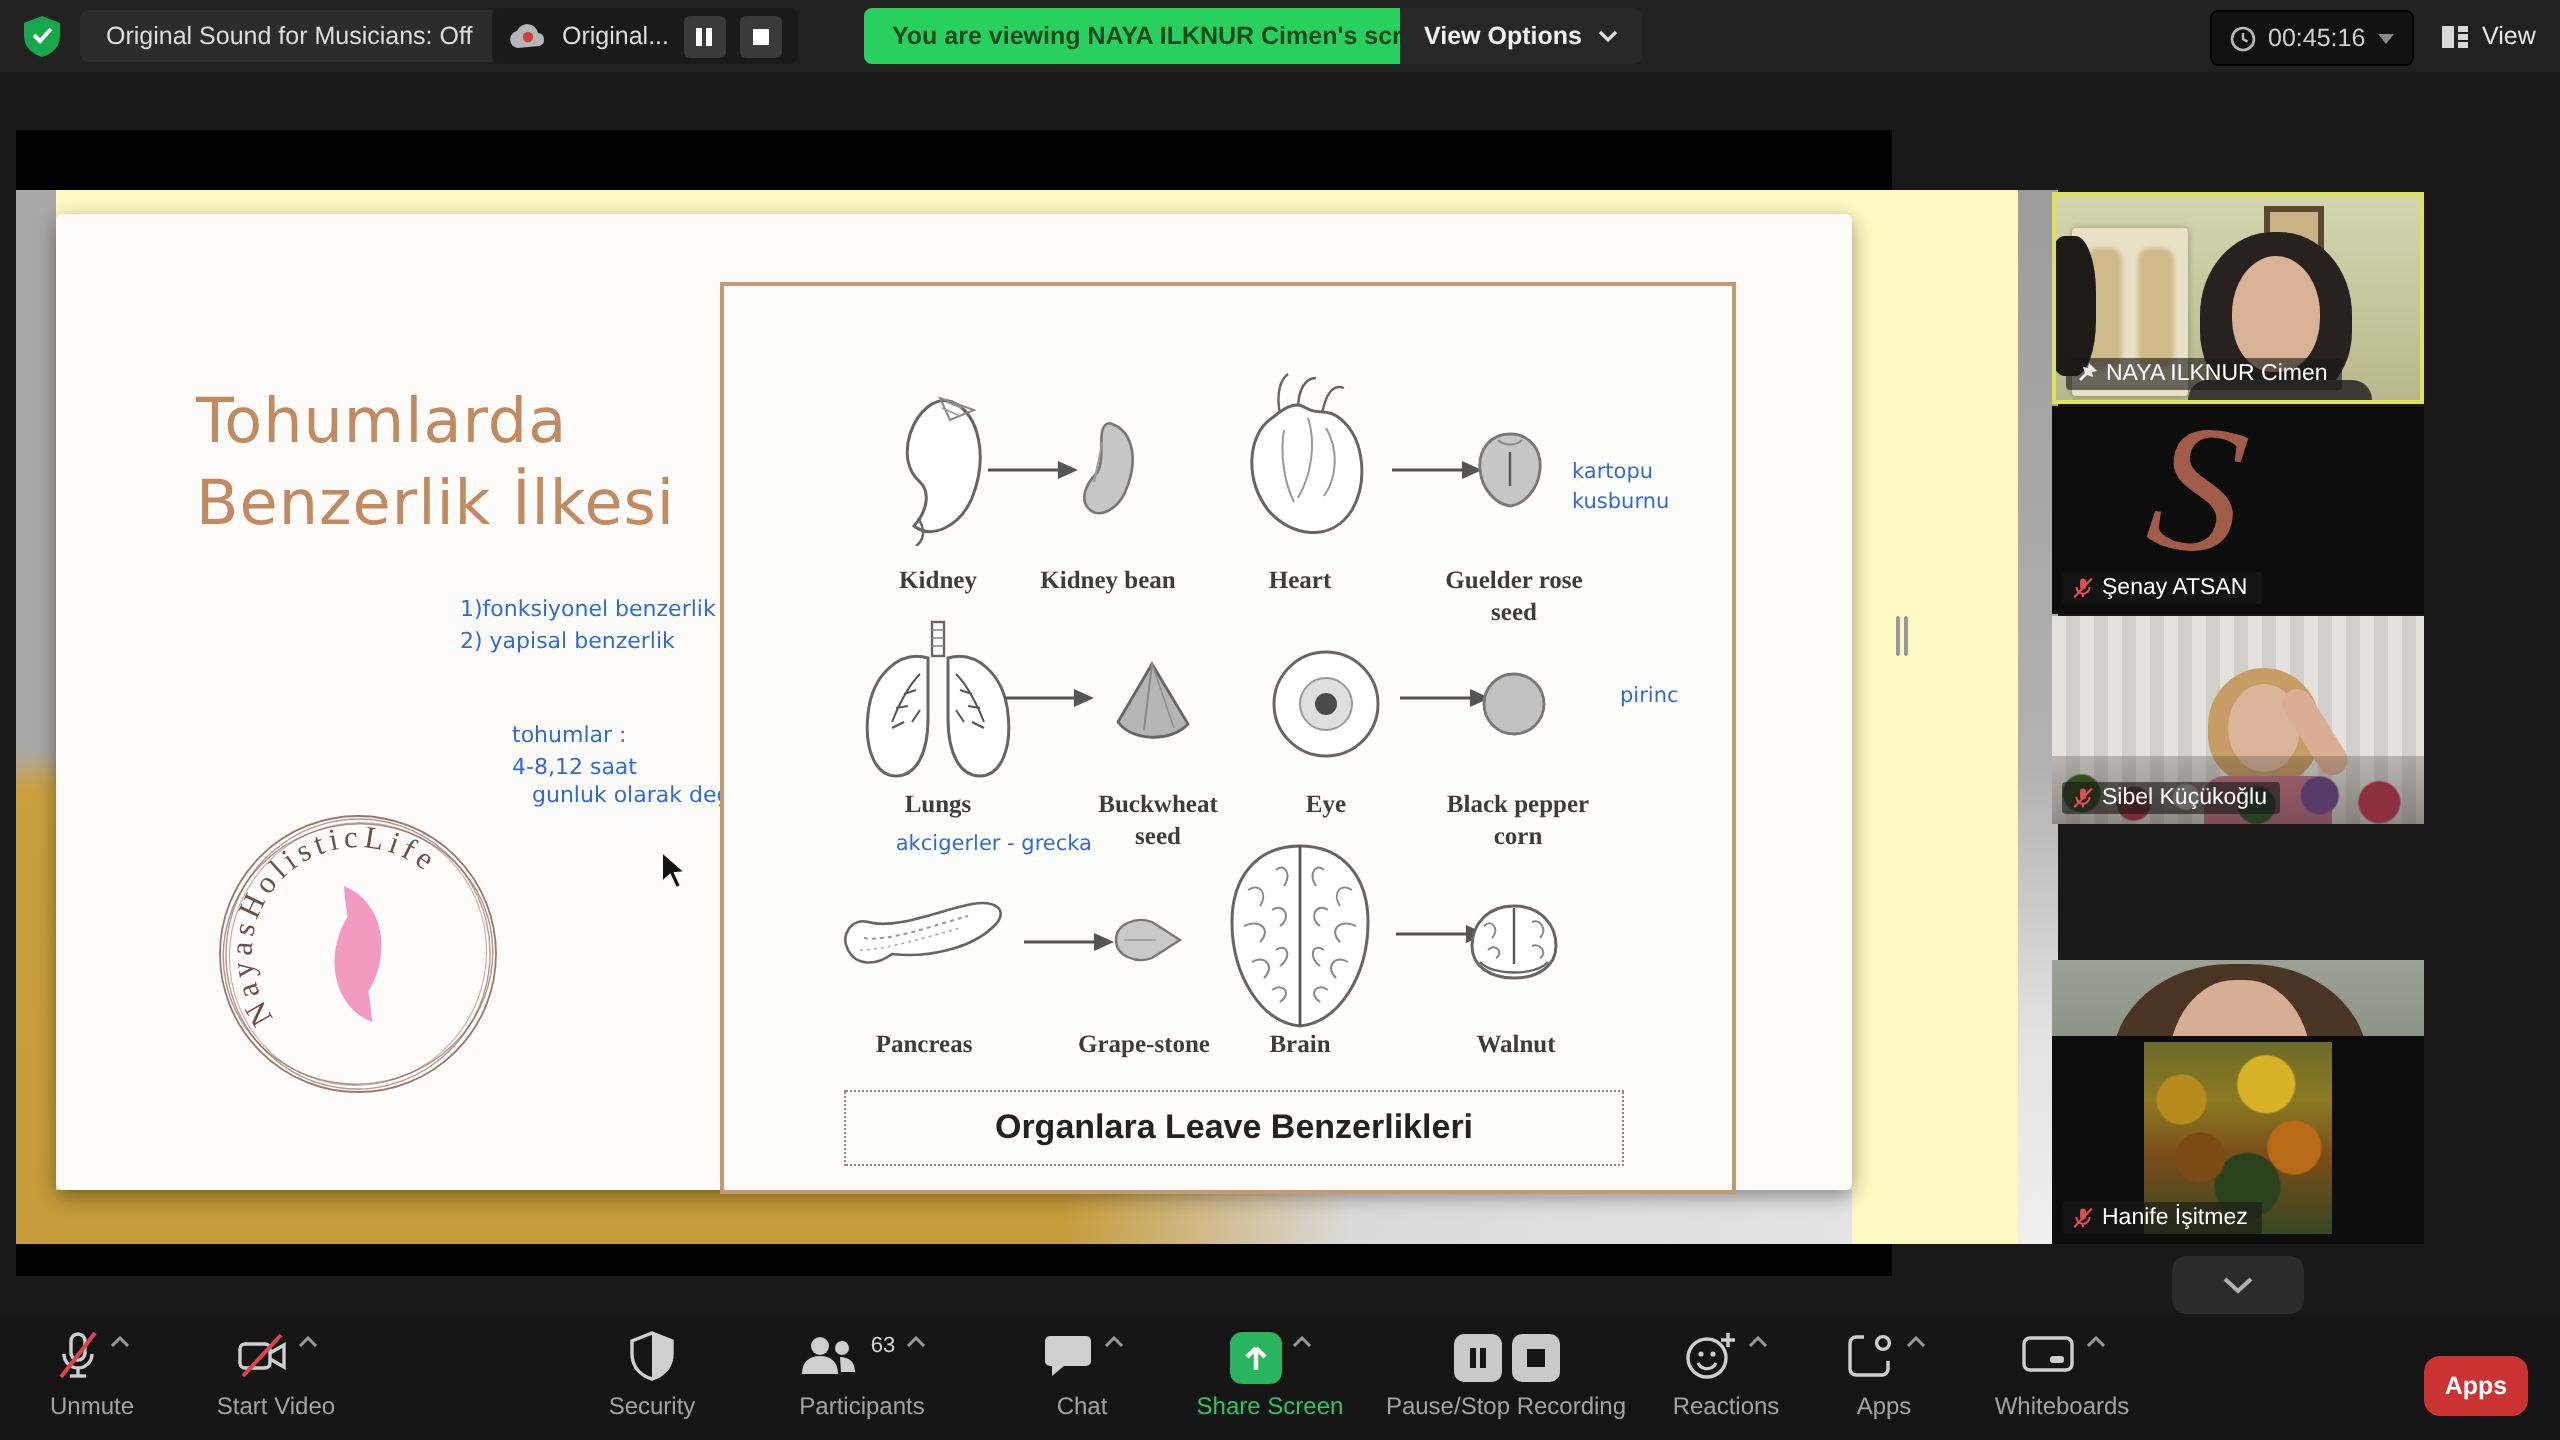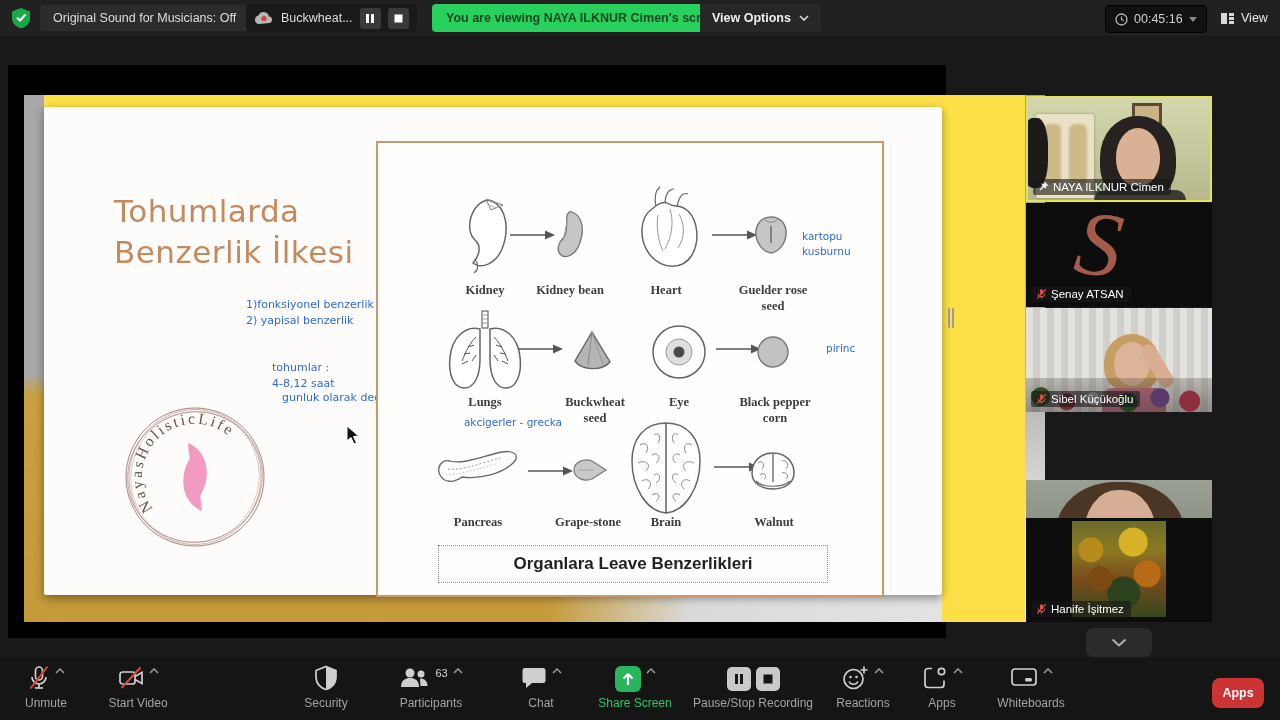--- a/index.html
+++ b/index.html
@@ -14,21 +14,21 @@
   #os-btn{left:40px;background:#2c2c2c;padding:0 13px;}
   #rec-pill{left:246px;background:#1a1a1a;padding:0 8px;gap:7px;height:28px;top:4px;}
   #rec-pill .sqbtn{width:21px;height:21px;background:#3a3a3a;border-radius:3px;display:flex;align-items:center;justify-content:center;}
   #banner{left:432px;top:4px;height:28px;background:#28d15e;border-radius:4px 0 0 4px;display:flex;align-items:center;padding:0 14px;color:#17481f;font-weight:bold;font-size:12.5px;position:absolute;}
   #view-options{left:700px;top:4px;height:28px;background:#272727;border-radius:0 4px 4px 0;display:flex;align-items:center;gap:8px;padding:0 12px;color:#f0f0f0;font-weight:bold;font-size:12.5px;position:absolute;}
   #timer-pill{left:1105px;background:#111;border:1px solid #000;padding:0 9px;gap:6px;color:#cfcfcf;font-size:12.5px;}
   #view-btn{left:1214px;background:transparent;padding:0 6px;gap:6px;color:#e8e8e8;font-size:12.5px;}
 
   
   #shared{left:8px;top:65px;width:938px;height:573px;background:#000;}
-  #slide-bg{position:absolute;left:16px;top:30px;width:1021px;height:527px;background:#fde047;}
+  #slide-bg{position:absolute;left:0;top:30px;width:1021px;height:527px;background:#fef9c3;}
   #sb-left{position:absolute;left:0;top:0;width:20px;height:527px;background:linear-gradient(to bottom,#a8a8a8 0%,#a8a8a8 53%,#caa03e 57%,#c59a39 100%);}
   #sb-right{position:absolute;right:0;top:0;width:20px;height:527px;background:linear-gradient(to bottom,#9c9c9c 0%,#b2b2b2 55%,#e2e2e2 80%,#efefef 100%);}
   #sb-bottom{position:absolute;left:20px;bottom:0;width:898px;height:27px;background:linear-gradient(97deg,#c59a39 0%,#c59a39 56%,#dadada 72%,#e3e3e3 100%);}
   #card{position:absolute;left:20px;top:12px;width:898px;height:488px;background:#fdfcfa;border-radius:3px;box-shadow:0 3px 10px rgba(0,0,0,.4);}
   #slide-title{left:70px;top:84px;width:270px;font-family:"DejaVu Sans",sans-serif;font-size:31px;line-height:1.32;color:#c28a5f;letter-spacing:.5px;}
   .blue-note{position:absolute;color:#2e6bd6;font-size:11px;line-height:1.45;font-family:"DejaVu Sans",sans-serif;}
   #note1{left:202px;top:190px;}
   #note2{left:228px;top:253px;}
   #note3{left:238px;top:283px;}
 
@@ -127,21 +127,21 @@
       <polyline points="6,10.5 9,13.5 14.5,7.5" fill="none" stroke="#fff" stroke-width="2"></polyline>
     </svg>
     <div id="os-btn" class="tb-pill">
       <span>Original Sound for Musicians: Off</span>
     </div>
     <div id="rec-pill" class="tb-pill">
       <svg width="20" height="14" viewBox="0 0 20 14">
         <path d="M5,13 a4.3,4.3 0 0 1 -0.5,-8.5 a5.5,5.5 0 0 1 10.5,1 a3.3,3.3 0 0 1 0.5,6.5 z" fill="#b6b6b6"></path>
         <circle cx="10" cy="7.5" r="2.6" fill="#d04040"></circle>
       </svg>
-      <span>Buckwheat...</span>
+      <span>Original...</span>
       <div class="sqbtn">
         <svg width="10" height="11" viewBox="0 0 10 11">
           <rect x="1" y="1" width="3" height="9" fill="#fff"></rect>
             <rect x="6" y="1" width="3" height="9" fill="#fff"></rect>
         </svg>
       </div>
       <div class="sqbtn">
         <svg width="9" height="9" viewBox="0 0 9 9">
             <rect x="0.5" y="0.5" width="8" height="8" fill="#fff"></rect>
           </svg>

